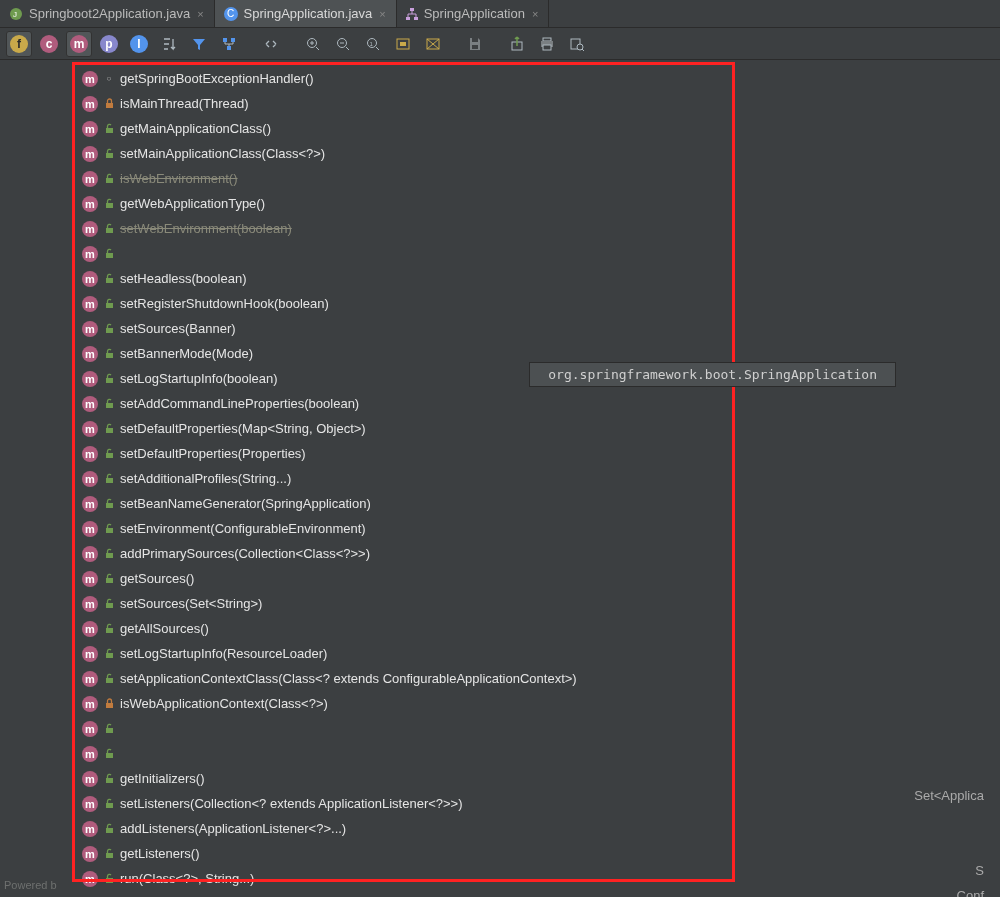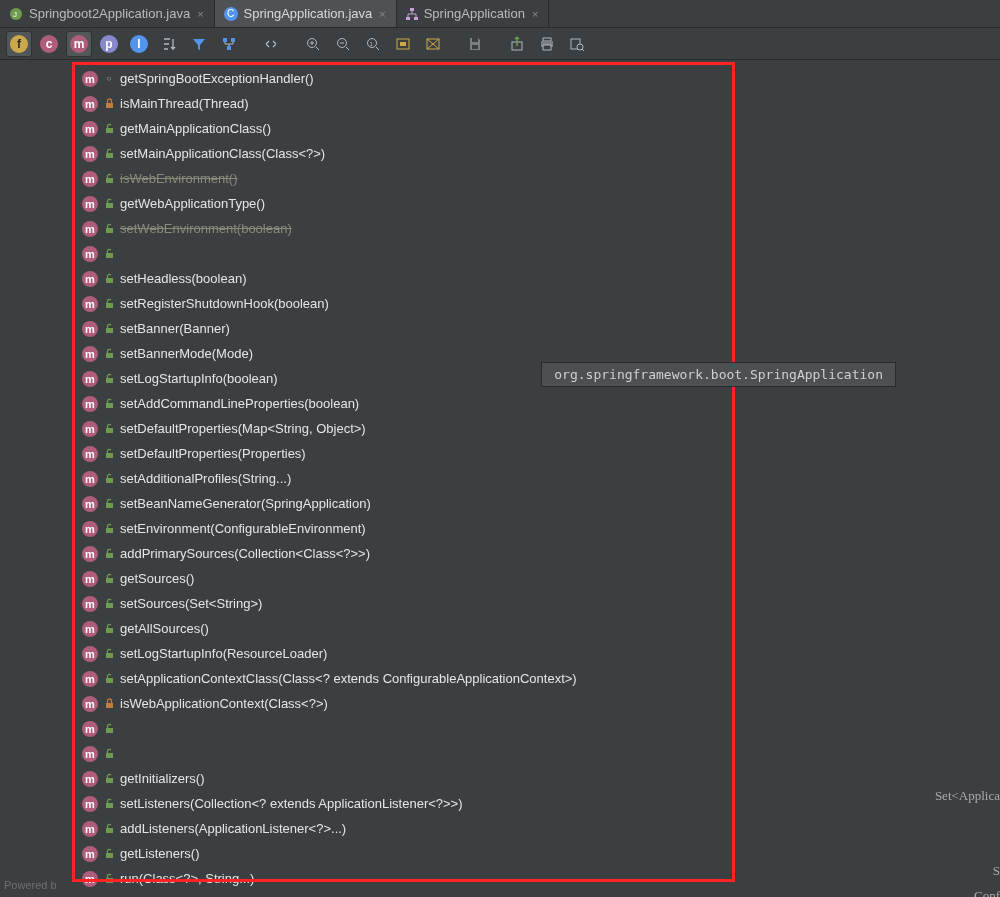--- a/index.html
+++ b/index.html
@@ -133,28 +133,28 @@
   }
 
   .tooltip {
     position:absolute;
     right:104px; top:302px;
     background:#4c5052;
     border:1px solid #2b2b2b;
     color:#d0d0d0;
     font-family: monospace, "Comic Sans MS";
     font-size:13px;
-    padding:4px 12px;
+    padding:4px 18px;
   }
 
   .right-types {
     position:absolute;
-    right:0;
+    right:16px;
     color:#aaaaaa;
-    font-family:Liberation Serif, serif;
+    font-family:Liberation Sans, sans-serif;
   }
   .rt1 { top: 728px; }
   .rt2 { top: 803px; }
   .rt3 { top: 828px; }
 
   .footer {
     position:absolute;
     left:4px; bottom:6px;
     color:#6e706f;
     font-family: sans-serif;
@@ -401,21 +401,21 @@
         <span class="method-name">setRegisterShutdownHook(boolean)</span>
       </div>
       <div class="row">
         <span class="m-icon">m</span>
         <span class="vis-icon vis-public unlock">
           <svg width="9" height="11" viewBox="0 0 9 11">
             <rect x="1" y="5" width="7" height="5" fill="#6f9b4f"></rect>
             <path d="M2.5 5V3a2 2 0 013.5-1" stroke="#6f9b4f" fill="none" stroke-width="1.3"></path>
           </svg>
         </span>
-        <span class="method-name">setBanner(Banner)</span>
+        <span class="method-name">setSources(Banner)</span>
       </div>
       <div class="row">
         <span class="m-icon">m</span>
         <span class="vis-icon vis-public unlock">
           <svg width="9" height="11" viewBox="0 0 9 11">
             <rect x="1" y="5" width="7" height="5" fill="#6f9b4f"></rect>
             <path d="M2.5 5V3a2 2 0 013.5-1" stroke="#6f9b4f" fill="none" stroke-width="1.3"></path>
           </svg>
         </span>
         <span class="method-name">setBannerMode(Mode)</span>

